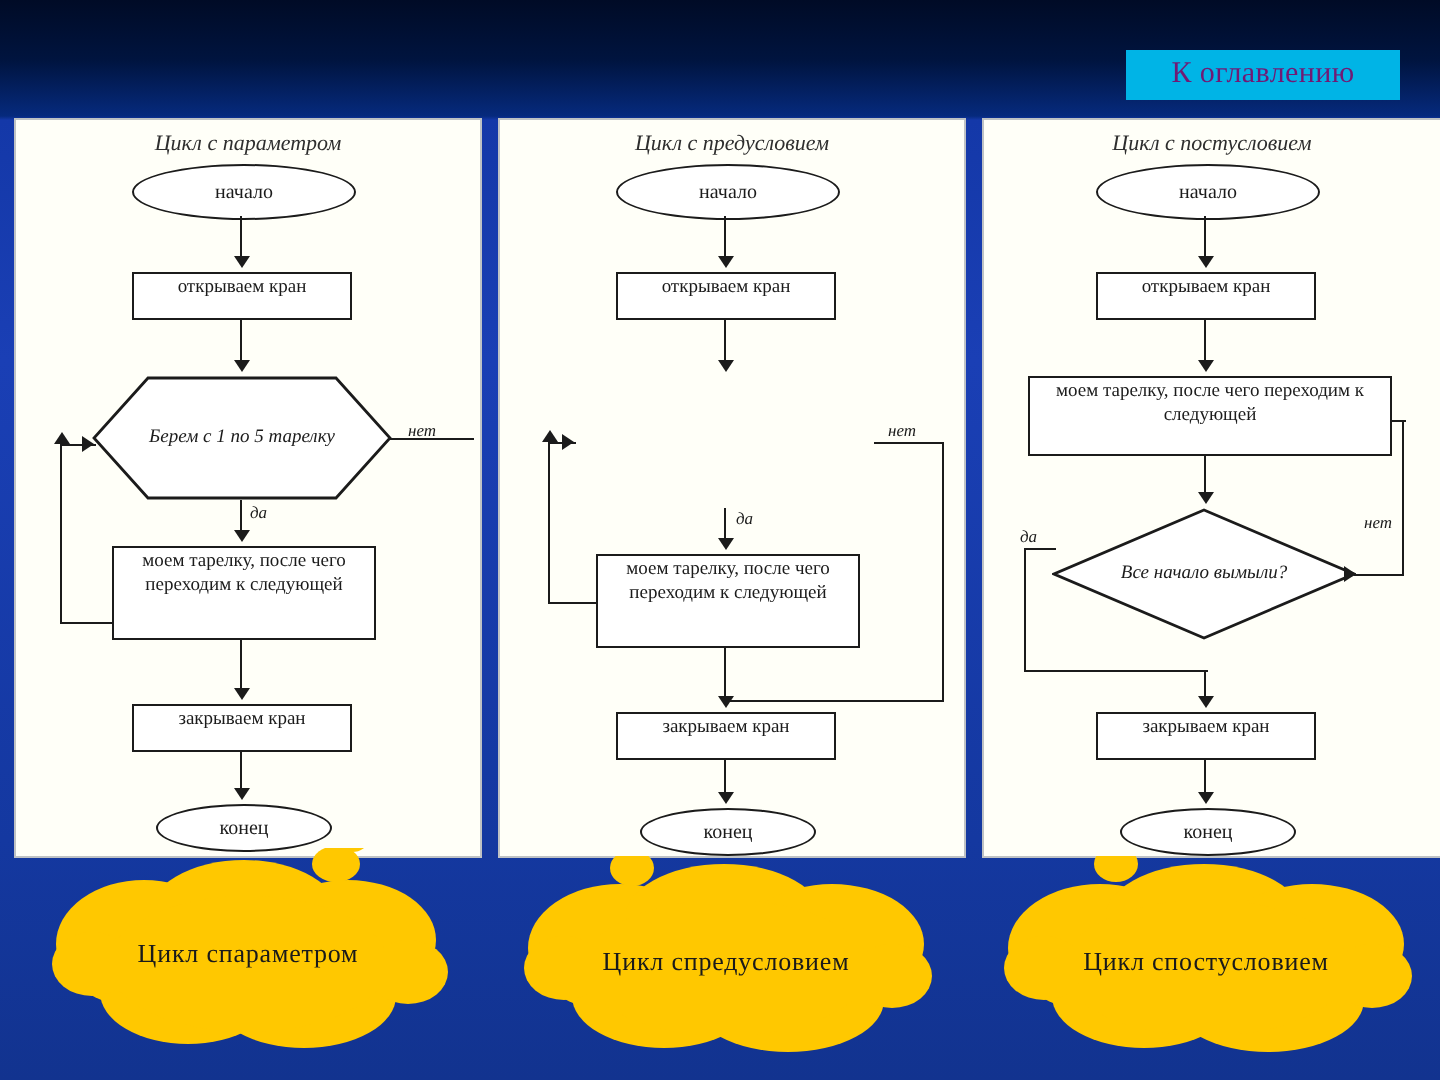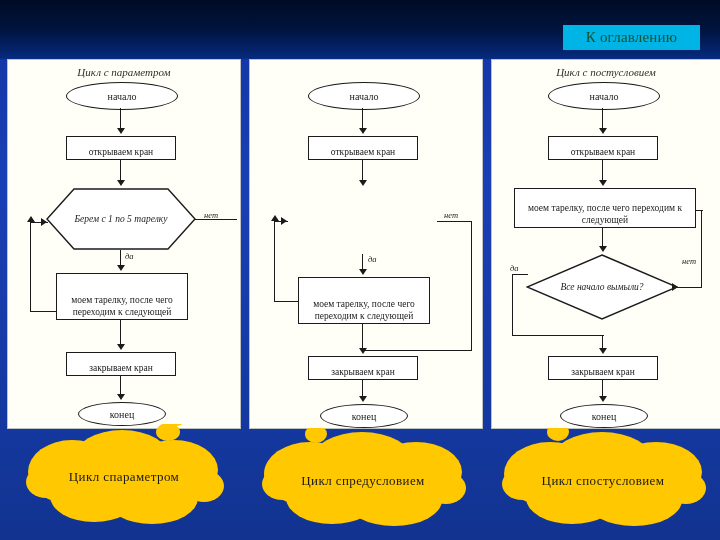--- a/index.html
+++ b/index.html
@@ -15,21 +15,21 @@
   }
   
   .toc-btn{
     position:absolute;left:563px;top:25px;width:137px;height:25px;
     background:#00b4e6;
     display:flex;align-items:center;justify-content:center;
     cursor:pointer;
   }
   .toc-btn span{
     font-family:"Liberation Serif", serif;
-    font-size:15px;color:#14532d;letter-spacing:.2px;white-space:nowrap;
+    font-size:15px;color:#701a75;letter-spacing:.2px;white-space:nowrap;
   }
 
   
   .panel{
     position:absolute;top:60px;height:368px;
     background:#fffff8;
     box-shadow:0 0 0 1px rgba(210,210,200,.9);
   }
   #panel1{left:8px;width:232px;}
   #panel2{left:250px;width:232px;}
@@ -45,21 +45,21 @@
 
   
   .term{ 
     position:absolute;border:1.4px solid #1b1b1b;border-radius:50%;
     background:#fff;
     display:flex;align-items:center;justify-content:center;
     font-size:10px;color:#1b1b1b;
   }
   .proc{ 
     position:absolute;border:1.4px solid #1b1b1b;background:#fff;
-    display:flex;align-items:flex-end;justify-content:center;text-align:center;
+    display:flex;align-items:flex-start;justify-content:center;text-align:center;
     font-size:9.5px;line-height:12px;color:#1b1b1b;padding:1px 3px;
     box-sizing:border-box;
   }
   .dec{ 
     position:absolute;
   }
   .dec svg{display:block;}
   .dec .dtxt{
     position:absolute;left:0;top:0;width:100%;height:100%;
     display:flex;flex-direction:column;align-items:center;justify-content:center;
@@ -160,20 +160,21 @@
     </div>
     <div class="conn vline" style="left:112px;top:316px;height:20px;"></div>
     <div class="arrow-d" style="left:109px;top:334px;"></div>
 
     <div class="term" style="left:70px;top:342px;width:86px;height:22px;">
       <span>конец</span>
     </div>
   </div>
 
   <div class="panel" id="panel2">
+    <div class="chart-title">Цикл с предусловием</div>
 
     <div class="term" style="left:58px;top:22px;width:110px;height:26px;">
       <span>начало</span>
     </div>
     <div class="conn vline" style="left:112px;top:48px;height:22px;"></div>
     <div class="arrow-d" style="left:109px;top:68px;"></div>
 
     <div class="proc" style="left:58px;top:76px;width:110px;height:24px;">
       <span>открываем кран</span>
     </div>

